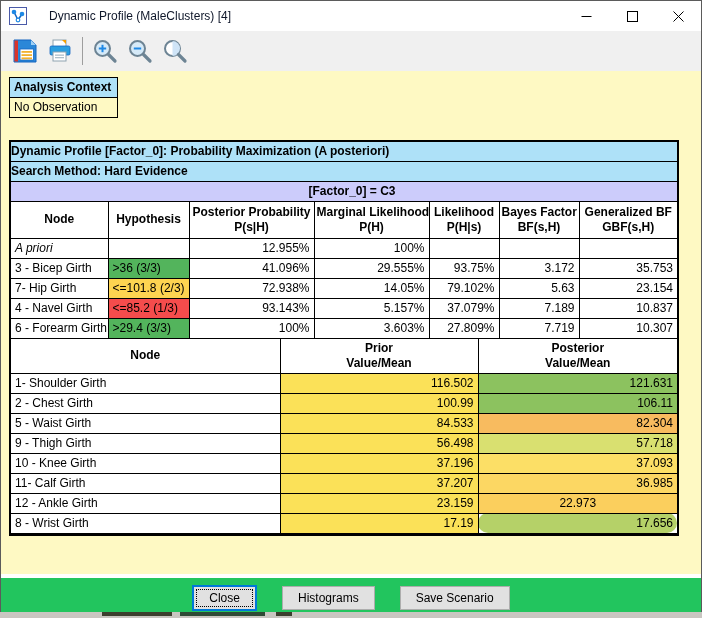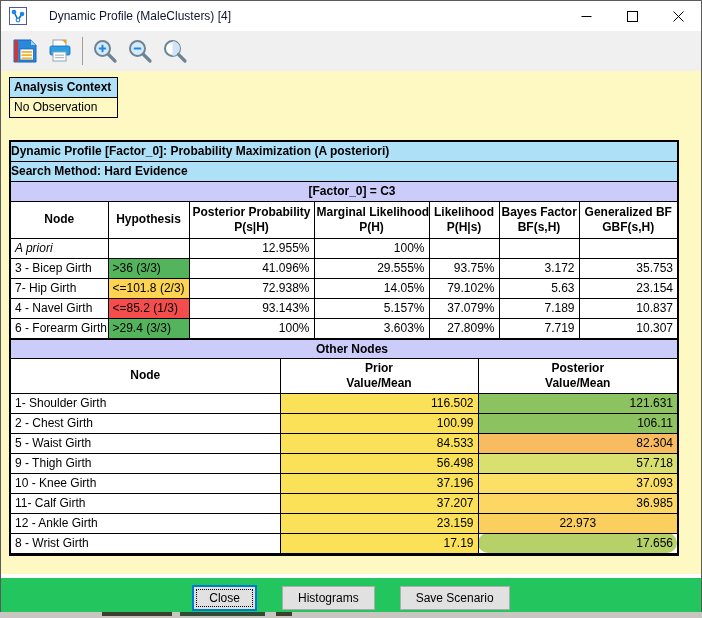--- a/index.html
+++ b/index.html
@@ -249,21 +249,20 @@
           <td style="background-color: rgb(83, 180, 92);">&gt;29.4 (3/3)</td>
           <td class="num">100%</td>
           <td class="num">3.603%</td>
           <td class="num">27.809%</td>
           <td class="num">7.719</td>
           <td class="num">10.307</td>
         </tr>
       </tbody>
         </table>
 
-      <div class="band center" style="border-top: 1px solid rgb(0, 0, 0); background-color: rgb(204, 204, 251);">Other Nodes</div>
 
       <table class="grid">
         <colgroup>
           <col style="width:269px">
             <col style="width:198px">
             <col>
         </colgroup>
         <tbody>
             <tr class="hdr2">
           <th>

